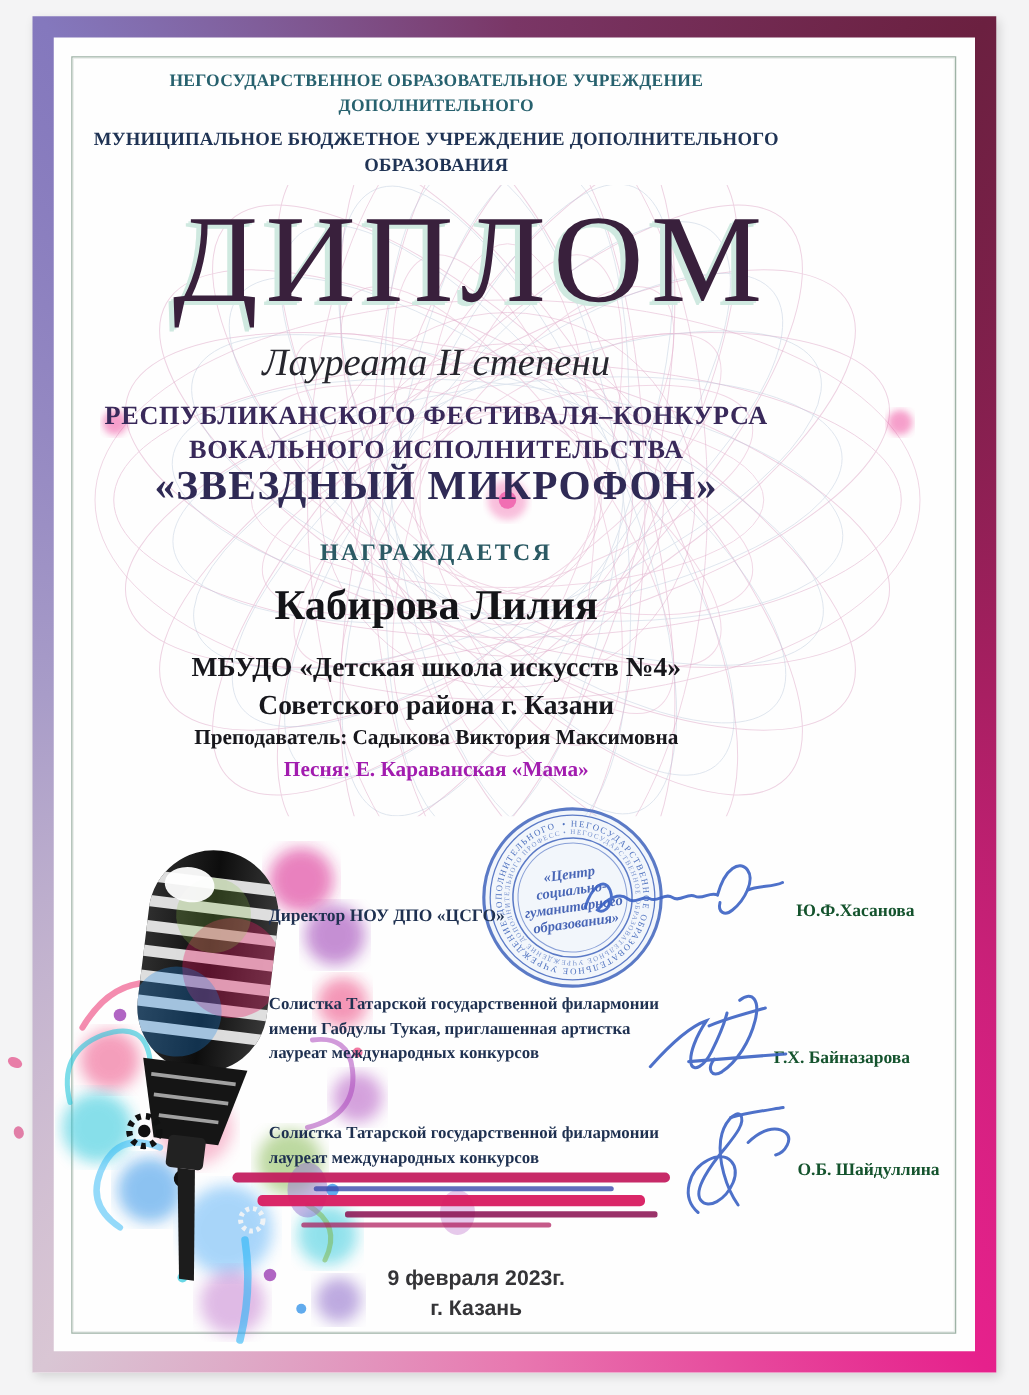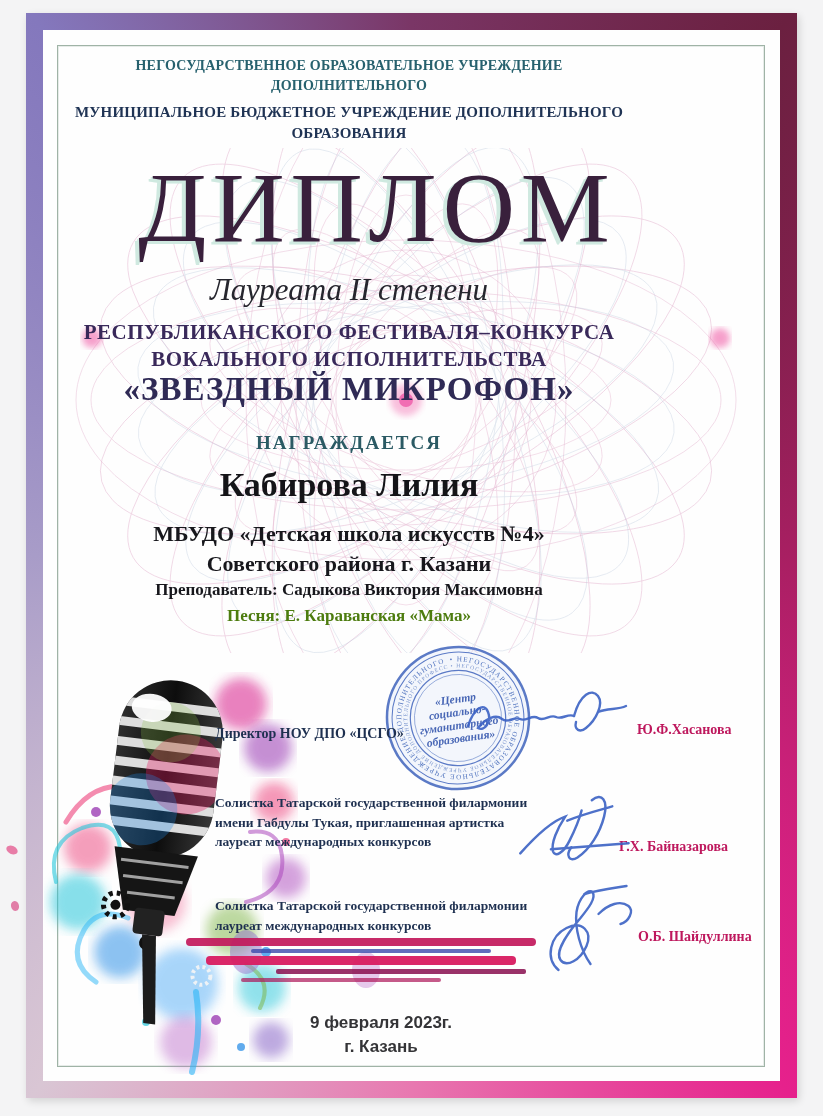--- a/index.html
+++ b/index.html
@@ -33,27 +33,27 @@
   }
   .subtitle{top:272px;font-style:italic;font-size:31px;color:#26262e;}
   .fest1{top:320px;font-weight:bold;font-size:21px;color:#39295a;letter-spacing:.5px;}
   .fest2{top:347px;font-weight:bold;font-size:21px;color:#39295a;letter-spacing:.5px;}
   .festname{top:371px;font-weight:bold;font-size:33px;color:#2f2a55;letter-spacing:1px;}
   .awarded{top:432px;font-weight:bold;font-size:19px;color:#2b5a64;letter-spacing:2px;}
   .recipient{top:466px;font-weight:bold;font-size:34px;color:#141418;}
   .school1{top:521px;font-weight:bold;font-size:22px;color:#17171c;}
   .school2{top:551px;font-weight:bold;font-size:22px;color:#17171c;}
   .teacher{top:580px;font-weight:bold;font-size:17px;color:#17171c;}
-  .song{top:606px;font-weight:bold;font-size:17px;color:#4d7c0f;}
+  .song{top:606px;font-weight:bold;font-size:17px;color:#a21caf;}
   
   .role{position:absolute;left:215px;font-weight:bold;color:#1e3050;font-size:13.5px;line-height:19.5px;z-index:5;}
   .role1{top:724px;font-size:14px;}
   .role2{top:793px;width:330px;}
   .role3{top:896px;width:330px;}
-  .signer-name{position:absolute;font-weight:bold;color:#be185d;font-size:14px;z-index:5;text-align:right;}
+  .signer-name{position:absolute;font-weight:bold;color:#14532d;font-size:14px;z-index:5;text-align:right;}
   .name1{left:637px;top:722px;}
   .name2{left:619px;top:839px;}
   .name3{left:638px;top:929px;}
   
   .date-line{top:1013px;padding-left:32px;font-family:"Liberation Sans","DejaVu Sans",sans-serif;font-weight:bold;font-size:17px;color:#343437;}
   .city-line{top:1037px;padding-left:32px;font-family:"Liberation Sans","DejaVu Sans",sans-serif;font-weight:bold;font-size:17px;color:#343437;}
   
   .guilloche{position:absolute;left:70px;top:148px;z-index:0;pointer-events:none;}
   .decor{position:absolute;left:36px;top:652px;z-index:1;pointer-events:none;}
   .stamp{position:absolute;left:382px;top:642px;z-index:4;}

